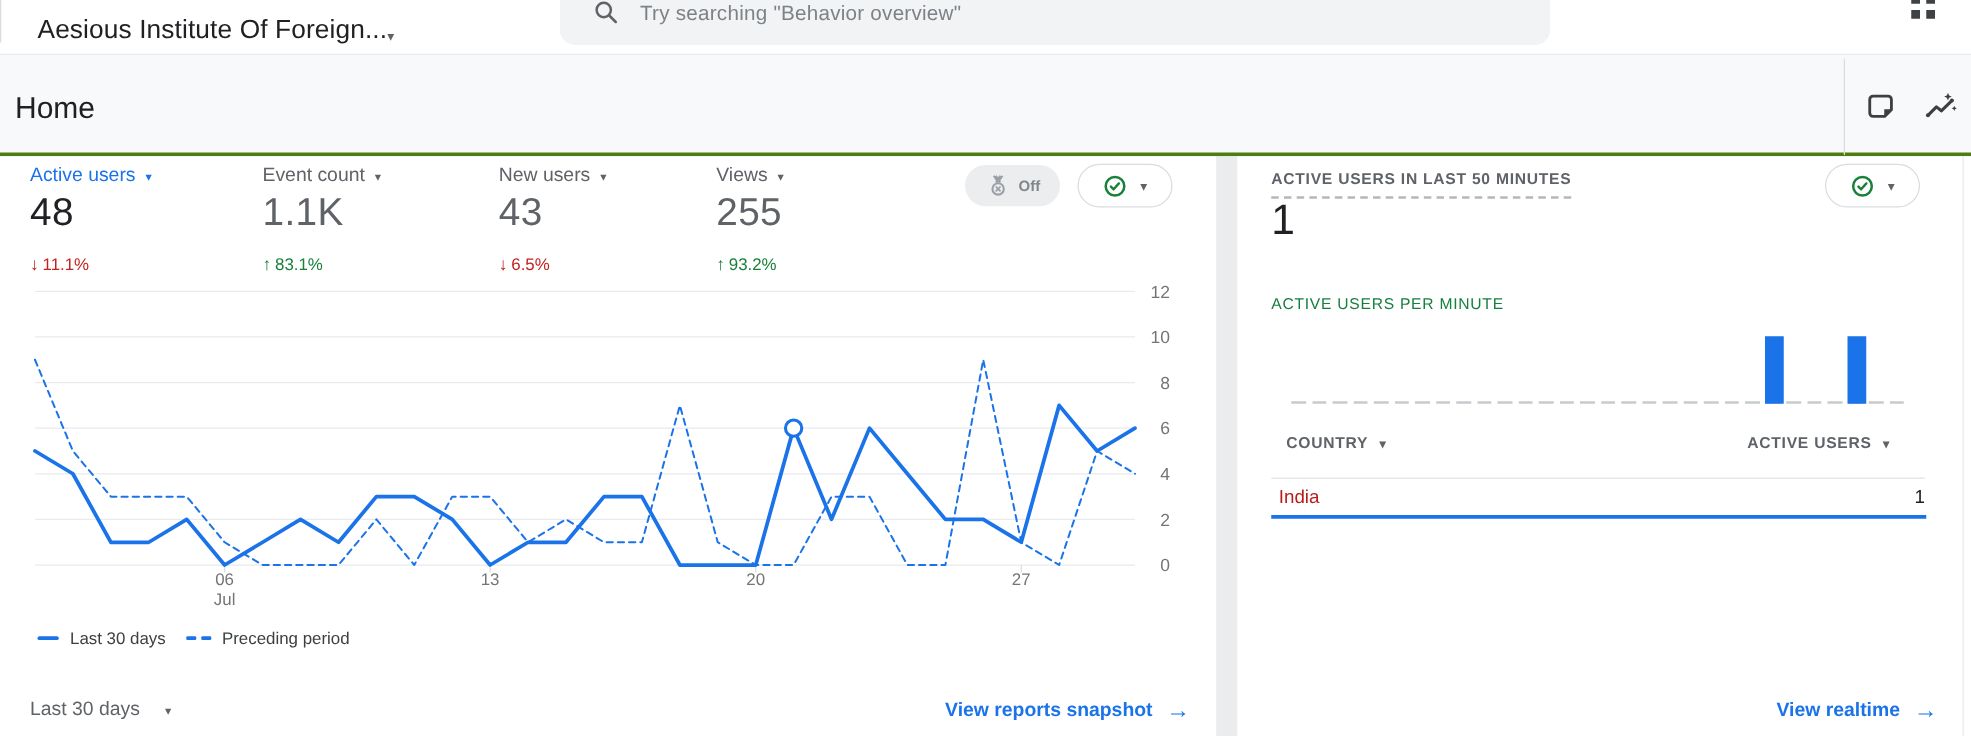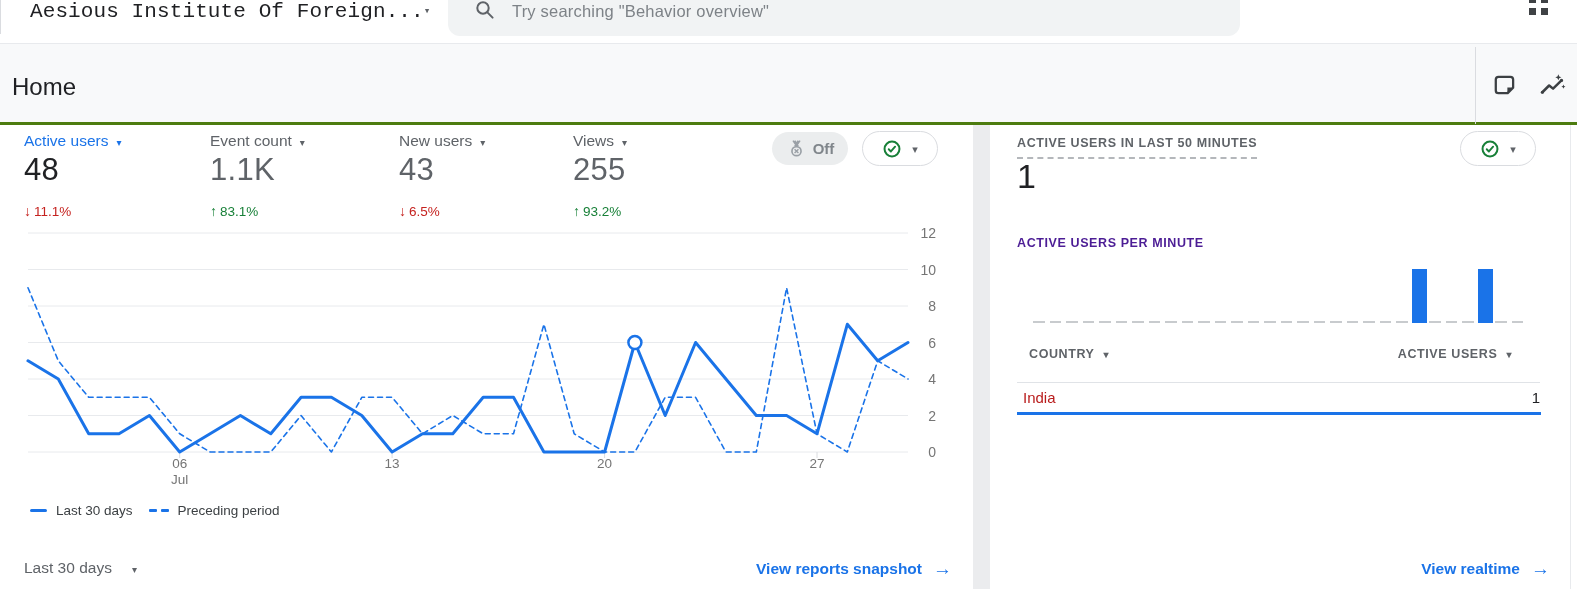--- a/index.html
+++ b/index.html
@@ -4,21 +4,21 @@
 <style>
   * { margin:0; padding:0; box-sizing:border-box; }
   html,body { background:#fff; }
   body { font-family:"Liberation Sans", sans-serif; }
   .screen { position:relative; width:1577px; height:589px; overflow:hidden; background:#fff; }
 
   
   .topbar { position:absolute; left:0; top:0; width:1577px; height:44px; background:#fff; border-bottom:1px solid #e8eaed; }
   .nav-edge { position:absolute; left:0; top:0; width:1px; height:34px; background:#dadce0; }
   .acct-btn { position:absolute; left:30px; top:0; height:36px; background:none; border:none; cursor:pointer;
-              display:flex; align-items:flex-start; font-family:Liberation Mono, monospace; }
+              display:flex; align-items:flex-end; font-family:Liberation Sans, sans-serif; }
   .acct-name { font-size:21px; color:#202124; letter-spacing:.1px; }
   .acct-caret { font-size:11px; color:#5f6368; padding-top:4px; }
   .search-pill { position:absolute; left:448px; top:-14px; width:792px; height:50px; background:#f1f3f4; border-radius:12px; cursor:text; }
   .search-pill svg { position:absolute; left:26px; top:13px; }
   .search-ph { position:absolute; left:64px; top:16px; font-size:16.5px; color:#7d8287; letter-spacing:.2px; white-space:nowrap; }
   .apps-btn { position:absolute; left:1529px; top:-4px; width:24px; height:24px; background:none; border:none; cursor:pointer;
               display:grid; grid-template-columns:7px 7px; grid-auto-rows:7px; gap:5px; }
   .apps-btn i { background:#3f4245; display:block; }
 
   
@@ -45,21 +45,21 @@
   .m-label[data-sel="true"] { color:#1a73e8; }
   .m-value { position:absolute; top:27px; left:0; font-size:31px; color:#5f6368; letter-spacing:.3px; }
   .m-value[data-sel="true"] { color:#202124; }
   .m-delta { position:absolute; top:78px; left:0; font-size:13.5px; white-space:nowrap; }
   .m-delta[data-dir="down"] { color:#c5221f; }
   .m-delta[data-dir="up"]   { color:#188038; }
   .m-delta .d-arrow { font-size:14px; margin-right:3px; }
 
   .off-badge { position:absolute; left:772px; top:7px; width:76px; height:33px; border-radius:17px; background:#ebedee;
                display:flex; align-items:center; justify-content:center; gap:6px; }
-  .off-badge span { font-size:15px; font-weight:bold; color:#80868b; }
+  .off-badge span { font-size:12px; font-weight:bold; color:#80868b; }
   .pill-btn { position:absolute; width:76px; height:35px; border-radius:18px; background:#fff; border:1px solid #dadce0;
               cursor:pointer; display:flex; align-items:center; justify-content:center; gap:10px; }
   .pill-left { left:862px; top:6px; }
   .pill-right { right:41px; top:6px; }
   .pill-caret { font-size:11px; color:#5f6368; padding-top:2px; }
 
   
   #trend-chart { position:absolute; left:0; top:100px; width:945px; height:272px; }
 
   
@@ -76,21 +76,21 @@
   .range-caret { font-size:10px; color:#5f6368; padding-top:2px; }
   .card-link { position:absolute; top:432px; background:none; border:none; cursor:pointer; font-family:inherit;
                display:flex; align-items:center; gap:11px; font-size:15.5px; font-weight:bold; color:#1a73e8; white-space:nowrap; }
   .link-left { right:21px; } .link-right { right:27px; }
   .link-arrow { font-size:19px; font-weight:normal; padding-top:1px; }
 
   
   .rt-title { position:absolute; left:27px; top:11px; font-size:12.5px; font-weight:bold; letter-spacing:.6px; color:#5f6368;
               padding-bottom:7px; border-bottom:2px dashed #b4b7bb; }
   .rt-value { position:absolute; left:27px; top:32px; font-size:34px; color:#202124; }
-  .rt-pm-label { position:absolute; left:27px; top:111px; font-size:12.5px; font-weight:bold; letter-spacing:.6px; color:#4c1d95; }
+  .rt-pm-label { position:absolute; left:27px; top:111px; font-size:12.5px; font-weight:normal; letter-spacing:.6px; color:#15803d; }
   #rt-bars { position:absolute; left:42px; top:140px; width:495px; height:58px; display:flex; }
   .rt-slot { position:relative; height:58px; flex:none; }
   .rt-dash { position:absolute; bottom:0; left:1px; right:4px; height:2px; background:#c8cbce; }
   .rt-bar { position:absolute; bottom:0; left:0; width:15px; background:#1a73e8; }
 
   .rt-th { position:absolute; top:222px; background:none; border:none; cursor:pointer; font-family:inherit;
            display:flex; align-items:center; gap:9px; font-size:12.5px; font-weight:bold; letter-spacing:.6px; color:#5f6368; }
   .th-country { left:39px; } .th-users { right:65px; }
   .th-caret { font-size:10px; padding-top:1px; }
   .rt-divider { position:absolute; left:27px; top:257px; width:523px; height:1px; background:#e0e3e7; }

